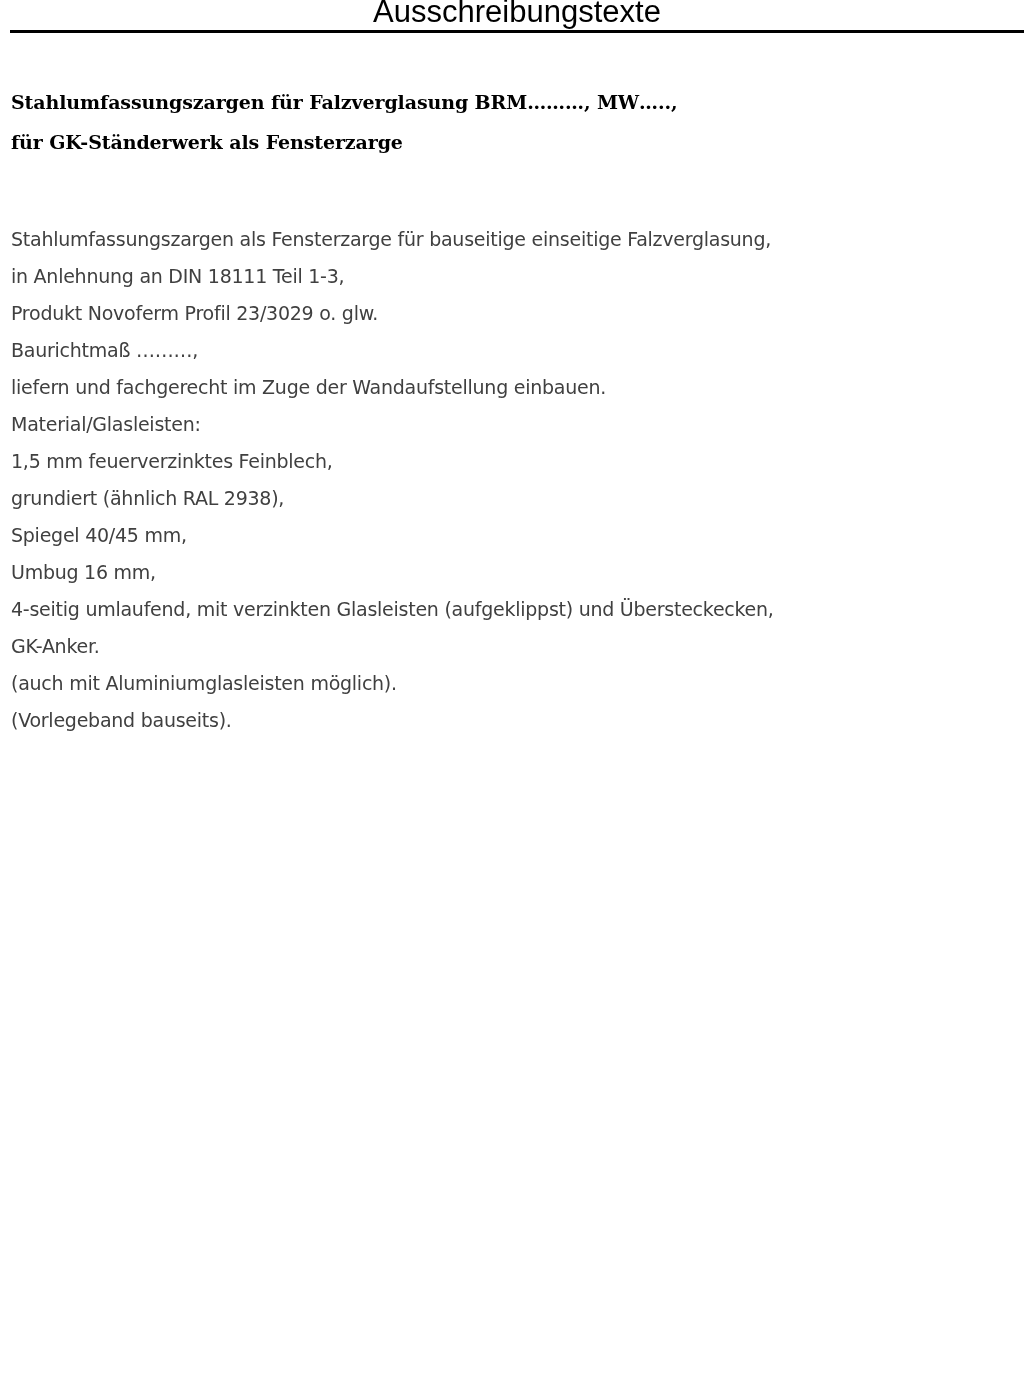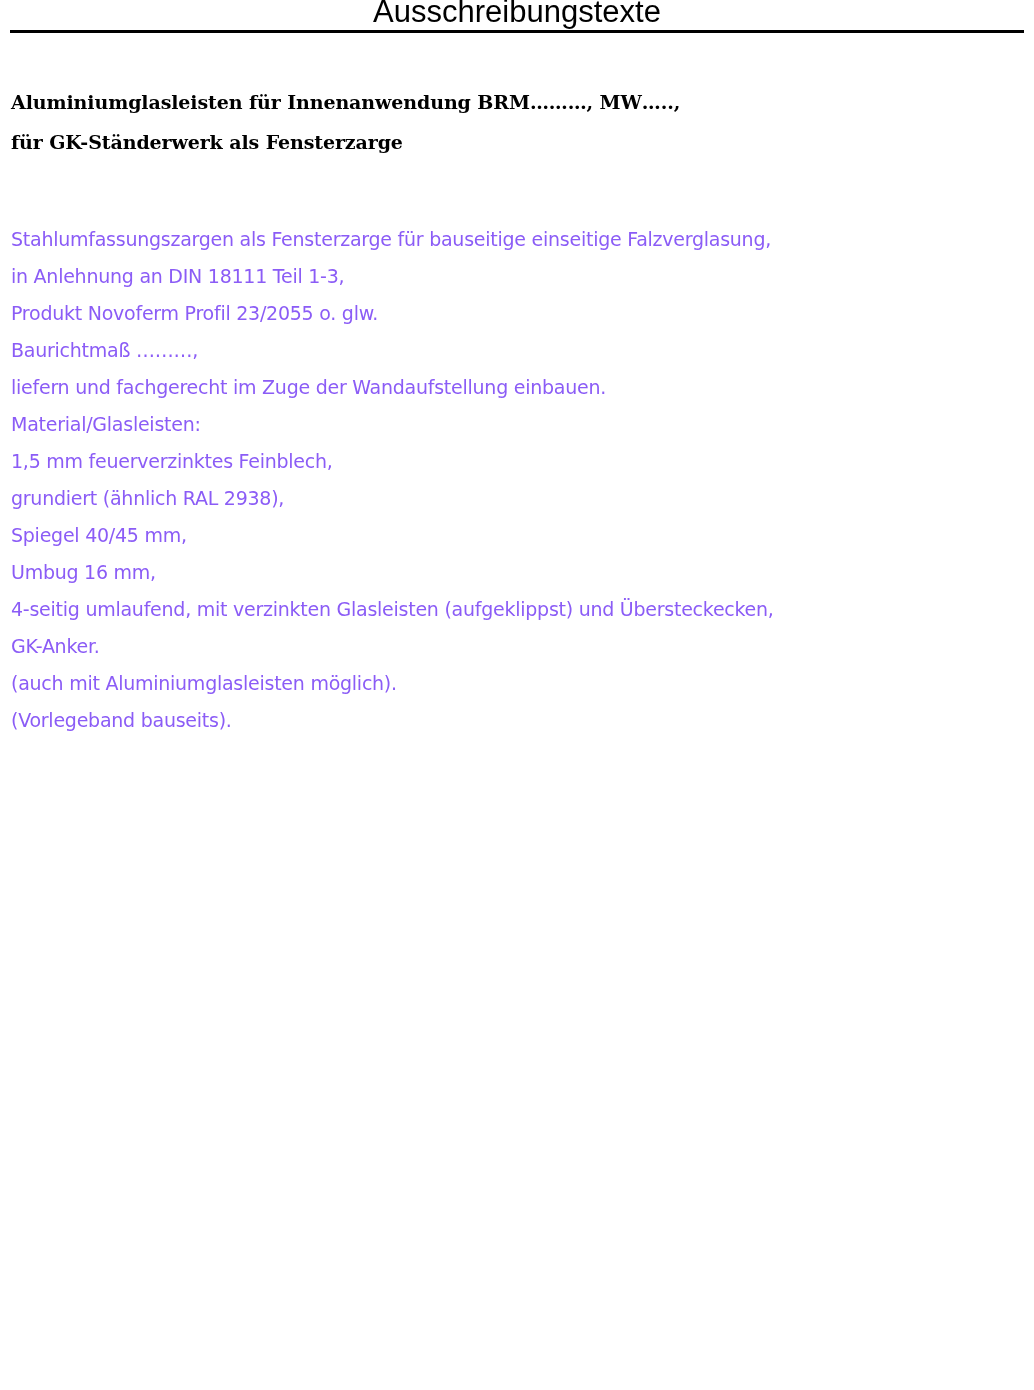--- a/index.html
+++ b/index.html
@@ -64,21 +64,21 @@
     position: absolute;
     left: 11px;
     top: 221px;
     width: 1010px;
   }
 
   .body-line {
     font-family: "DejaVu Sans", sans-serif;
     font-size: 19px;
     font-weight: 400;
-    color: #8b5cf6;
+    color: #404040;
     line-height: 37px;
     white-space: nowrap;
     letter-spacing: -0.25px;
   }
 
   
   .footer {
     position: absolute;
     left: 0;
     top: 1329px;
@@ -122,28 +122,28 @@
 </style>
 </head>
 <body>
 
 <div class="page">
 
   <div class="header-title">Ausschreibungstexte</div>
   <div class="header-rule"></div>
 
   <div class="heading-block">
-    <div class="heading-line">Aluminiumglasleisten für Innenanwendung BRM………, MW…..,</div>
+    <div class="heading-line">Stahlumfassungszargen für Falzverglasung BRM………, MW…..,</div>
     <div class="heading-line">für GK-Ständerwerk als Fensterzarge</div>
   </div>
 
   <div class="body-block">
     <div class="body-line">Stahlumfassungszargen als Fensterzarge für bauseitige einseitige Falzverglasung,</div>
     <div class="body-line">in Anlehnung an DIN 18111 Teil 1-3,</div>
-    <div class="body-line">Produkt Novoferm Profil 23/2055 o. glw.</div>
+    <div class="body-line">Produkt Novoferm Profil 23/3029 o. glw.</div>
     <div class="body-line">Baurichtmaß ………,</div>
     <div class="body-line">liefern und fachgerecht im Zuge der Wandaufstellung einbauen.</div>
 
     <div class="body-line">Material/Glasleisten:</div>
     <div class="body-line">1,5 mm feuerverzinktes Feinblech,</div>
     <div class="body-line">grundiert (ähnlich RAL 2938),</div>
     <div class="body-line">Spiegel 40/45 mm,</div>
     <div class="body-line">Umbug 16 mm,</div>
     <div class="body-line">4-seitig umlaufend, mit verzinkten Glasleisten (aufgeklippst) und Übersteckecken,</div>
     <div class="body-line">GK-Anker.</div>

